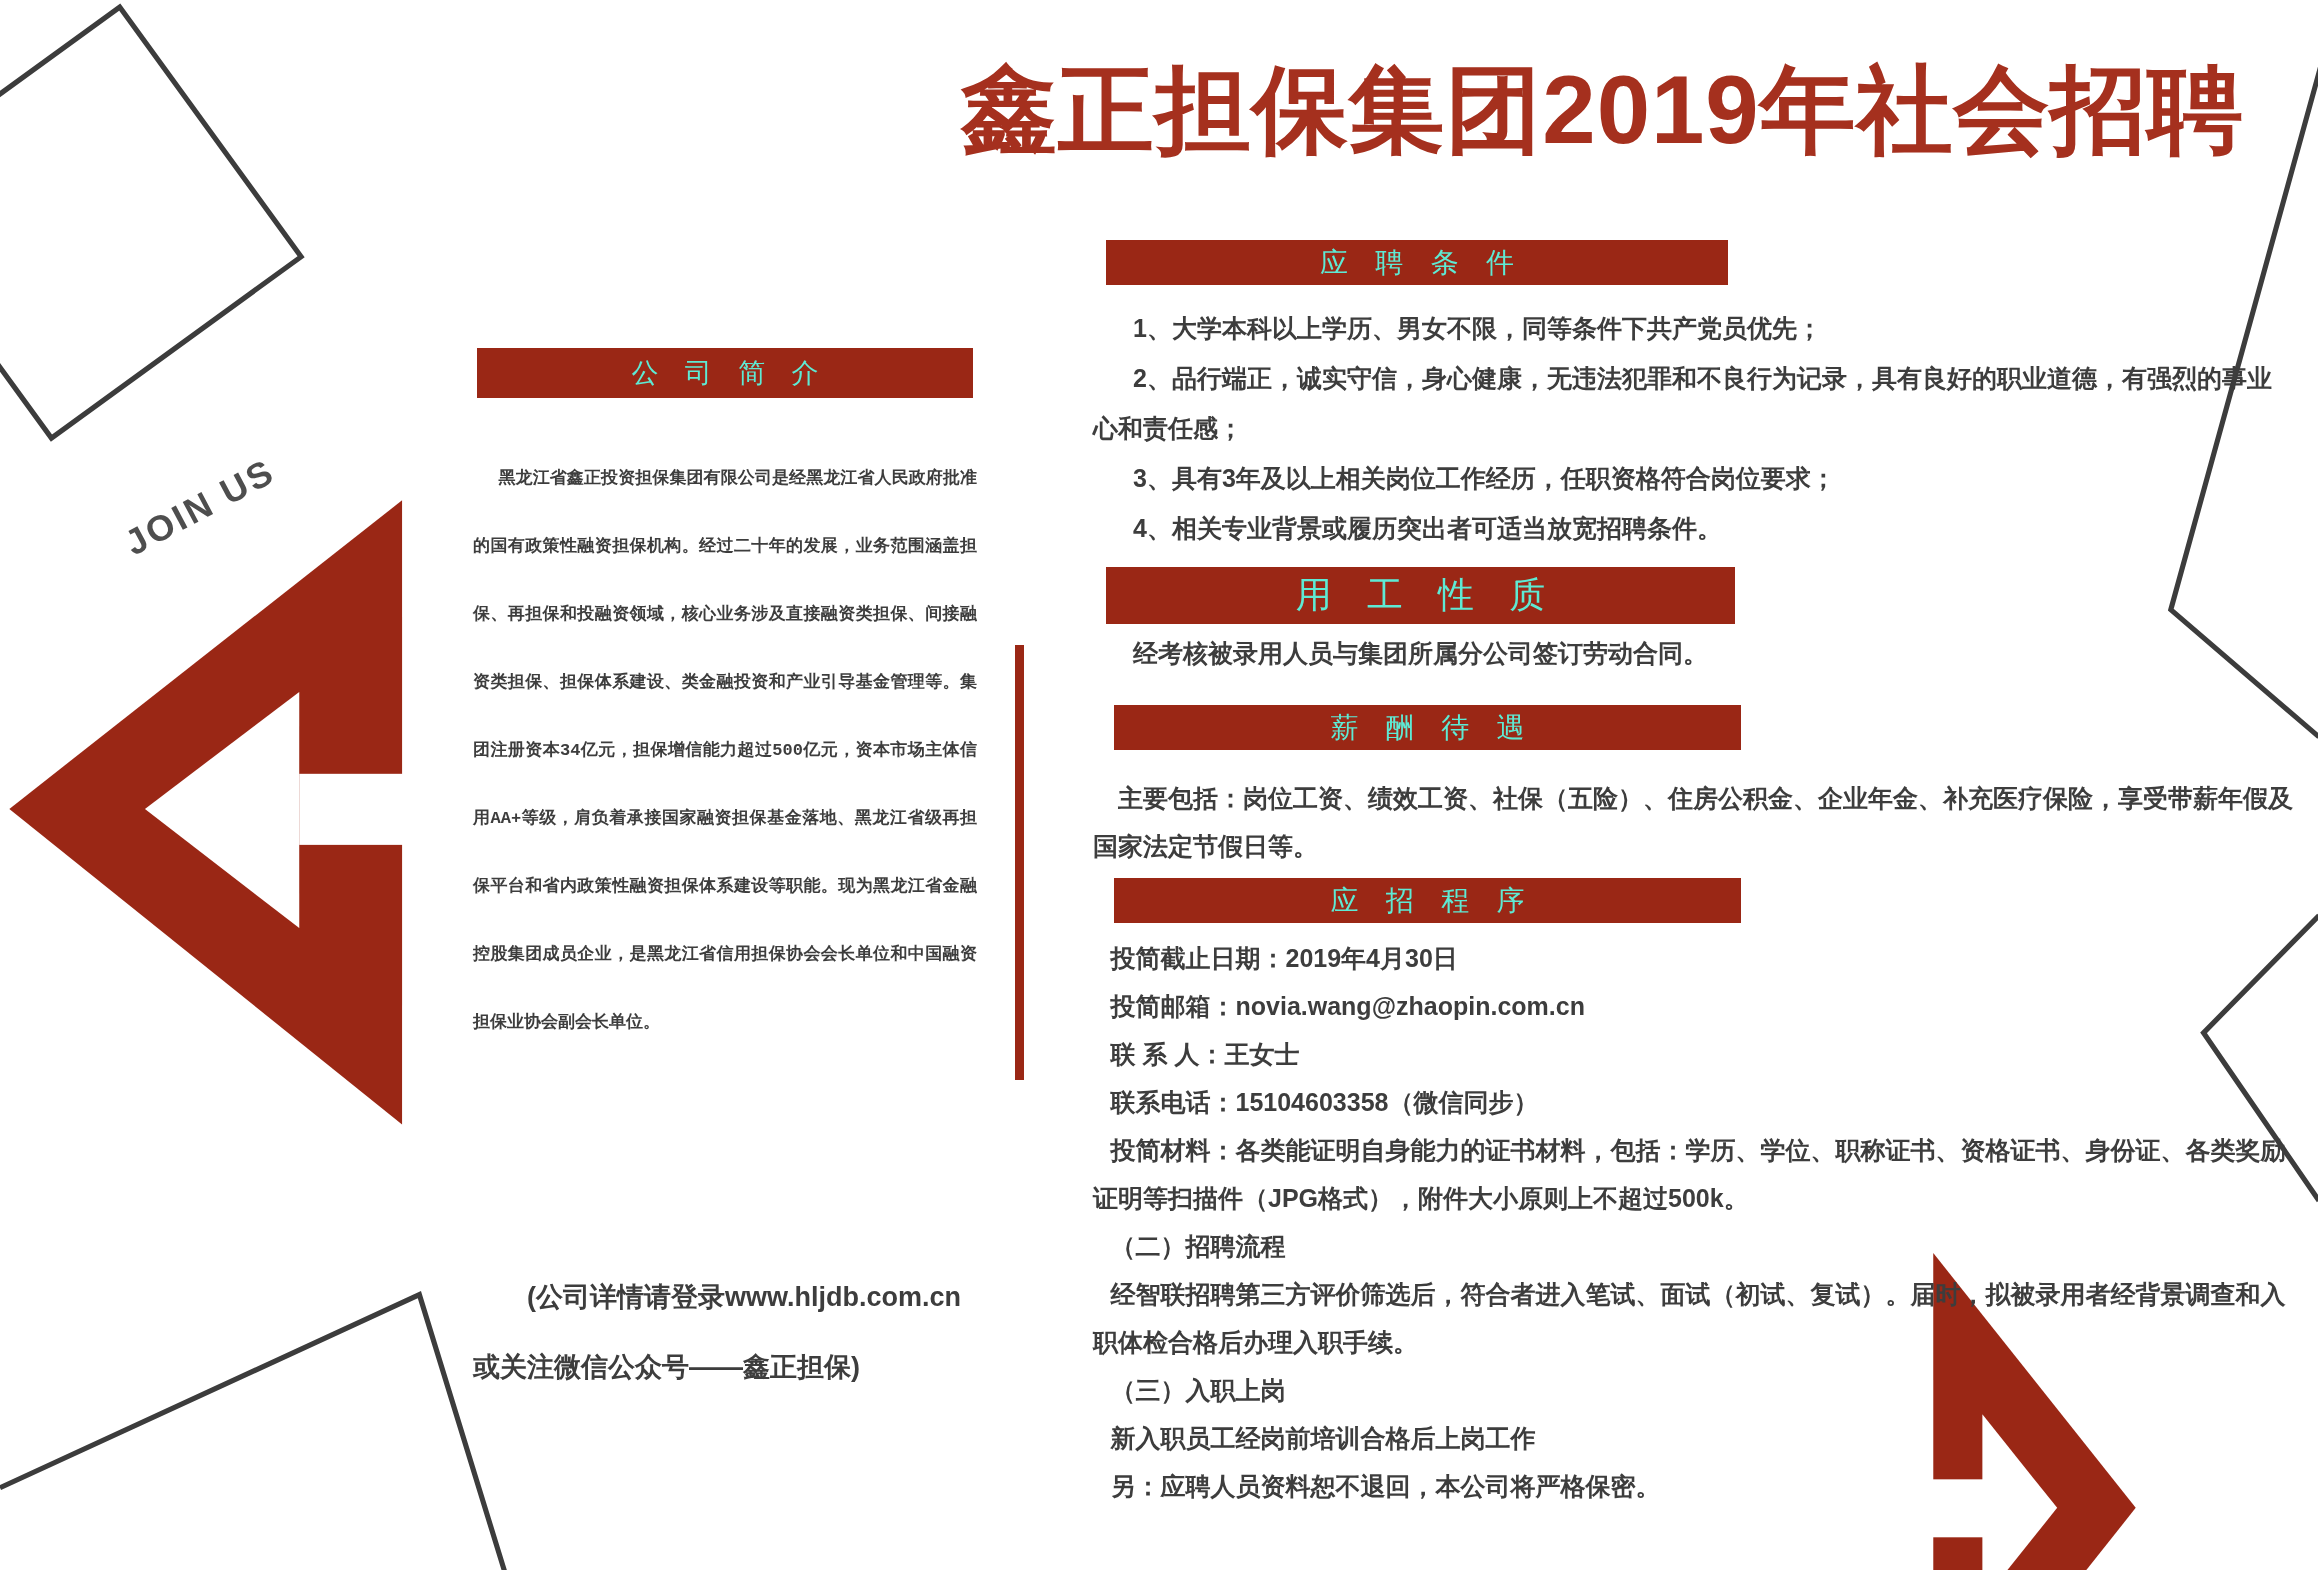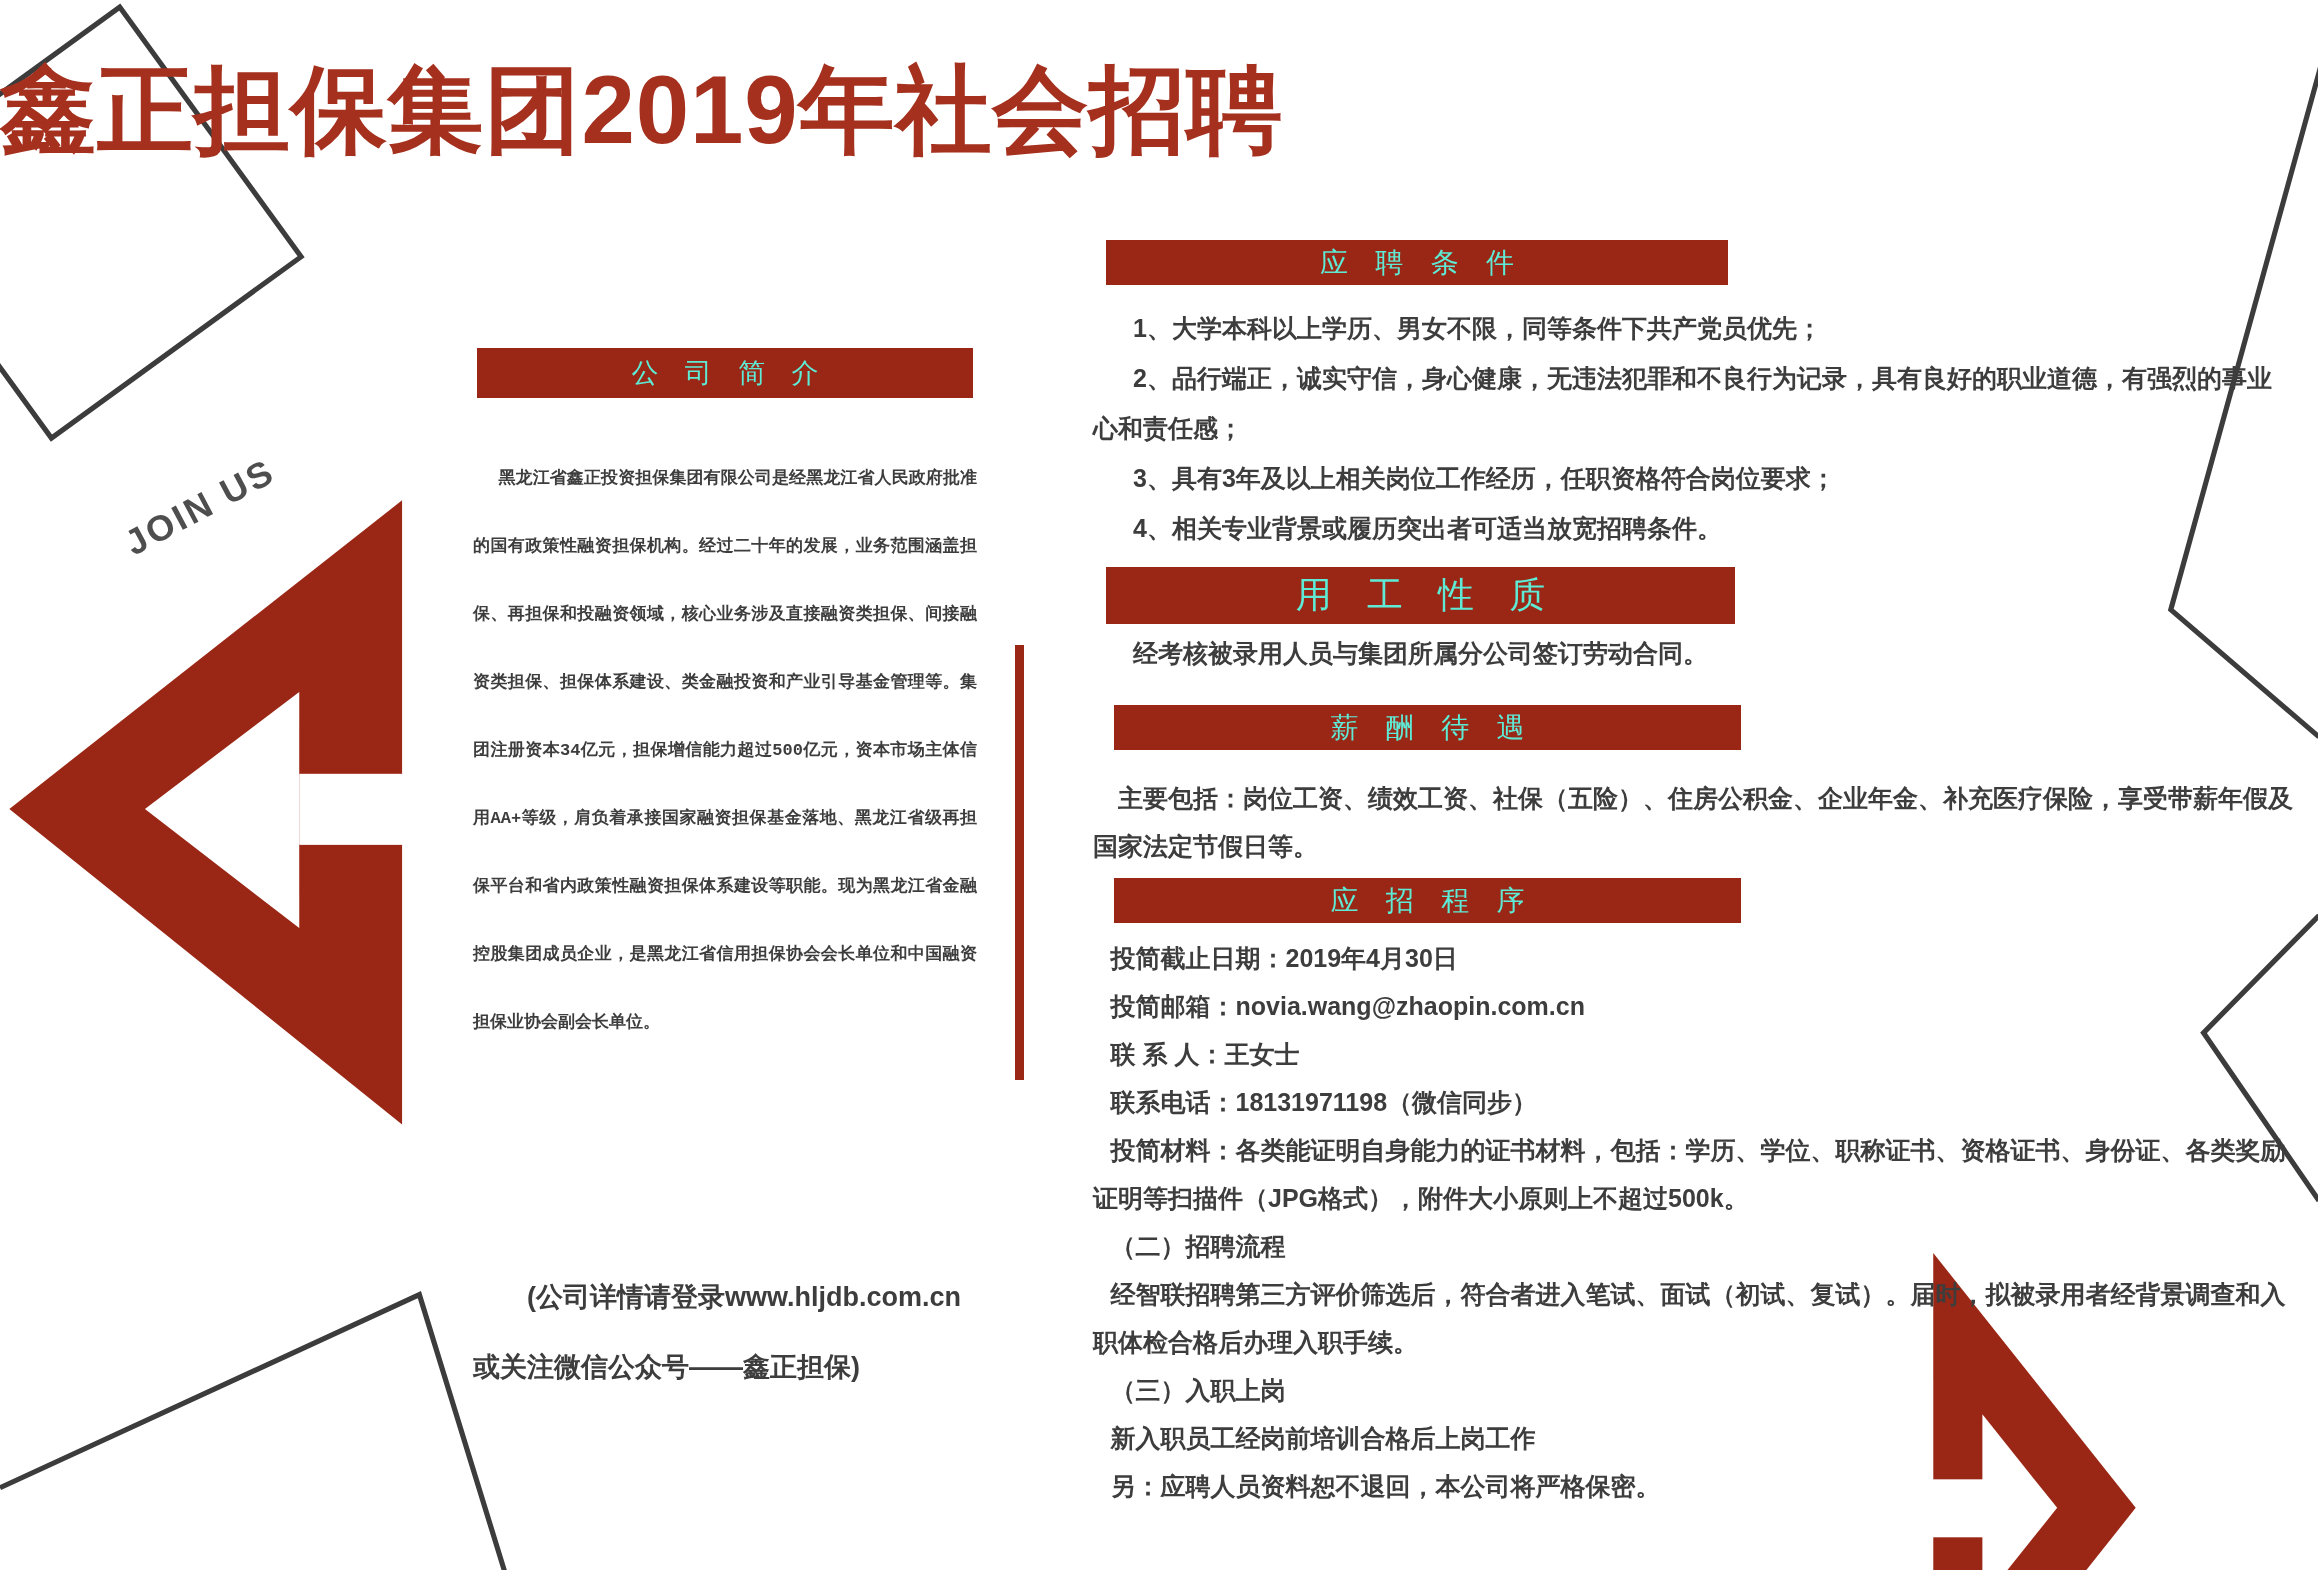--- a/index.html
+++ b/index.html
@@ -4,21 +4,21 @@
 <style>
   html,body{margin:0;padding:0;background:#ffffff;}
   #canvas{
     position:relative;width:2319px;height:1571px;background:#ffffff;
     overflow:hidden;font-family:"Liberation Sans",sans-serif;
   }
   #deco-layer{position:absolute;left:0;top:0;width:2319px;height:1571px;z-index:1;}
   .txt{color:#3D3D3D;font-weight:bold;}
   .page-title{
     position:absolute;left:0;top:47px;width:2244px;z-index:2;
-    text-align:left;font-size:96px;font-weight:bold;color:#A5301E;letter-spacing:0.9px;
+    text-align:right;font-size:96px;font-weight:bold;color:#A5301E;letter-spacing:0.9px;
   }
   .join-us{
     position:absolute;left:118px;top:527px;z-index:2;
     font-size:36px;color:#4E4E4E;letter-spacing:2.8px;font-weight:bold;
     transform:rotate(-28deg);transform-origin:left top;white-space:nowrap;
   }
   .bar{
     position:absolute;z-index:2;background:#9A2715;color:#5eead4;
     display:flex;align-items:center;justify-content:center;
     font-weight:normal;letter-spacing:0.35em;text-indent:0.35em;white-space:nowrap;
@@ -92,21 +92,21 @@
   <div class="employment-text txt">经考核被录用人员与集团所属分公司签订劳动合同。</div>
 
   <div class="bar" id="bar-salary">薪 酬 待 遇</div>
   <div class="salary-text txt">主要包括：岗位工资、绩效工资、社保（五险）、住房公积金、企业年金、补充医疗保险，享受带薪年假及国家法定节假日等。</div>
 
   <div class="bar" id="bar-procedure">应 招 程 序</div>
   <div class="procedure txt">
     <div class="proc-line">投简截止日期：2019年4月30日</div>
     <div class="proc-line">投简邮箱：novia.wang@zhaopin.com.cn</div>
     <div class="proc-line">联 系 人：王女士</div>
-    <div class="proc-line">联系电话：18131971198（微信同步）</div>
+    <div class="proc-line">联系电话：15104603358（微信同步）</div>
     <div class="proc-line">投简材料：各类能证明自身能力的证书材料，包括：学历、学位、职称证书、资格证书、身份证、各类奖励证明等扫描件（JPG格式），附件大小原则上不超过500k。</div>
     <div class="proc-line">（二）招聘流程</div>
     <div class="proc-line">经智联招聘第三方评价筛选后，符合者进入笔试、面试（初试、复试）。届时，拟被录用者经背景调查和入职体检合格后办理入职手续。</div>
     <div class="proc-line">（三）入职上岗</div>
     <div class="proc-line">新入职员工经岗前培训合格后上岗工作</div>
     <div class="proc-line">另：应聘人员资料恕不退回，本公司将严格保密。</div>
   </div>
 
 </div>
 

